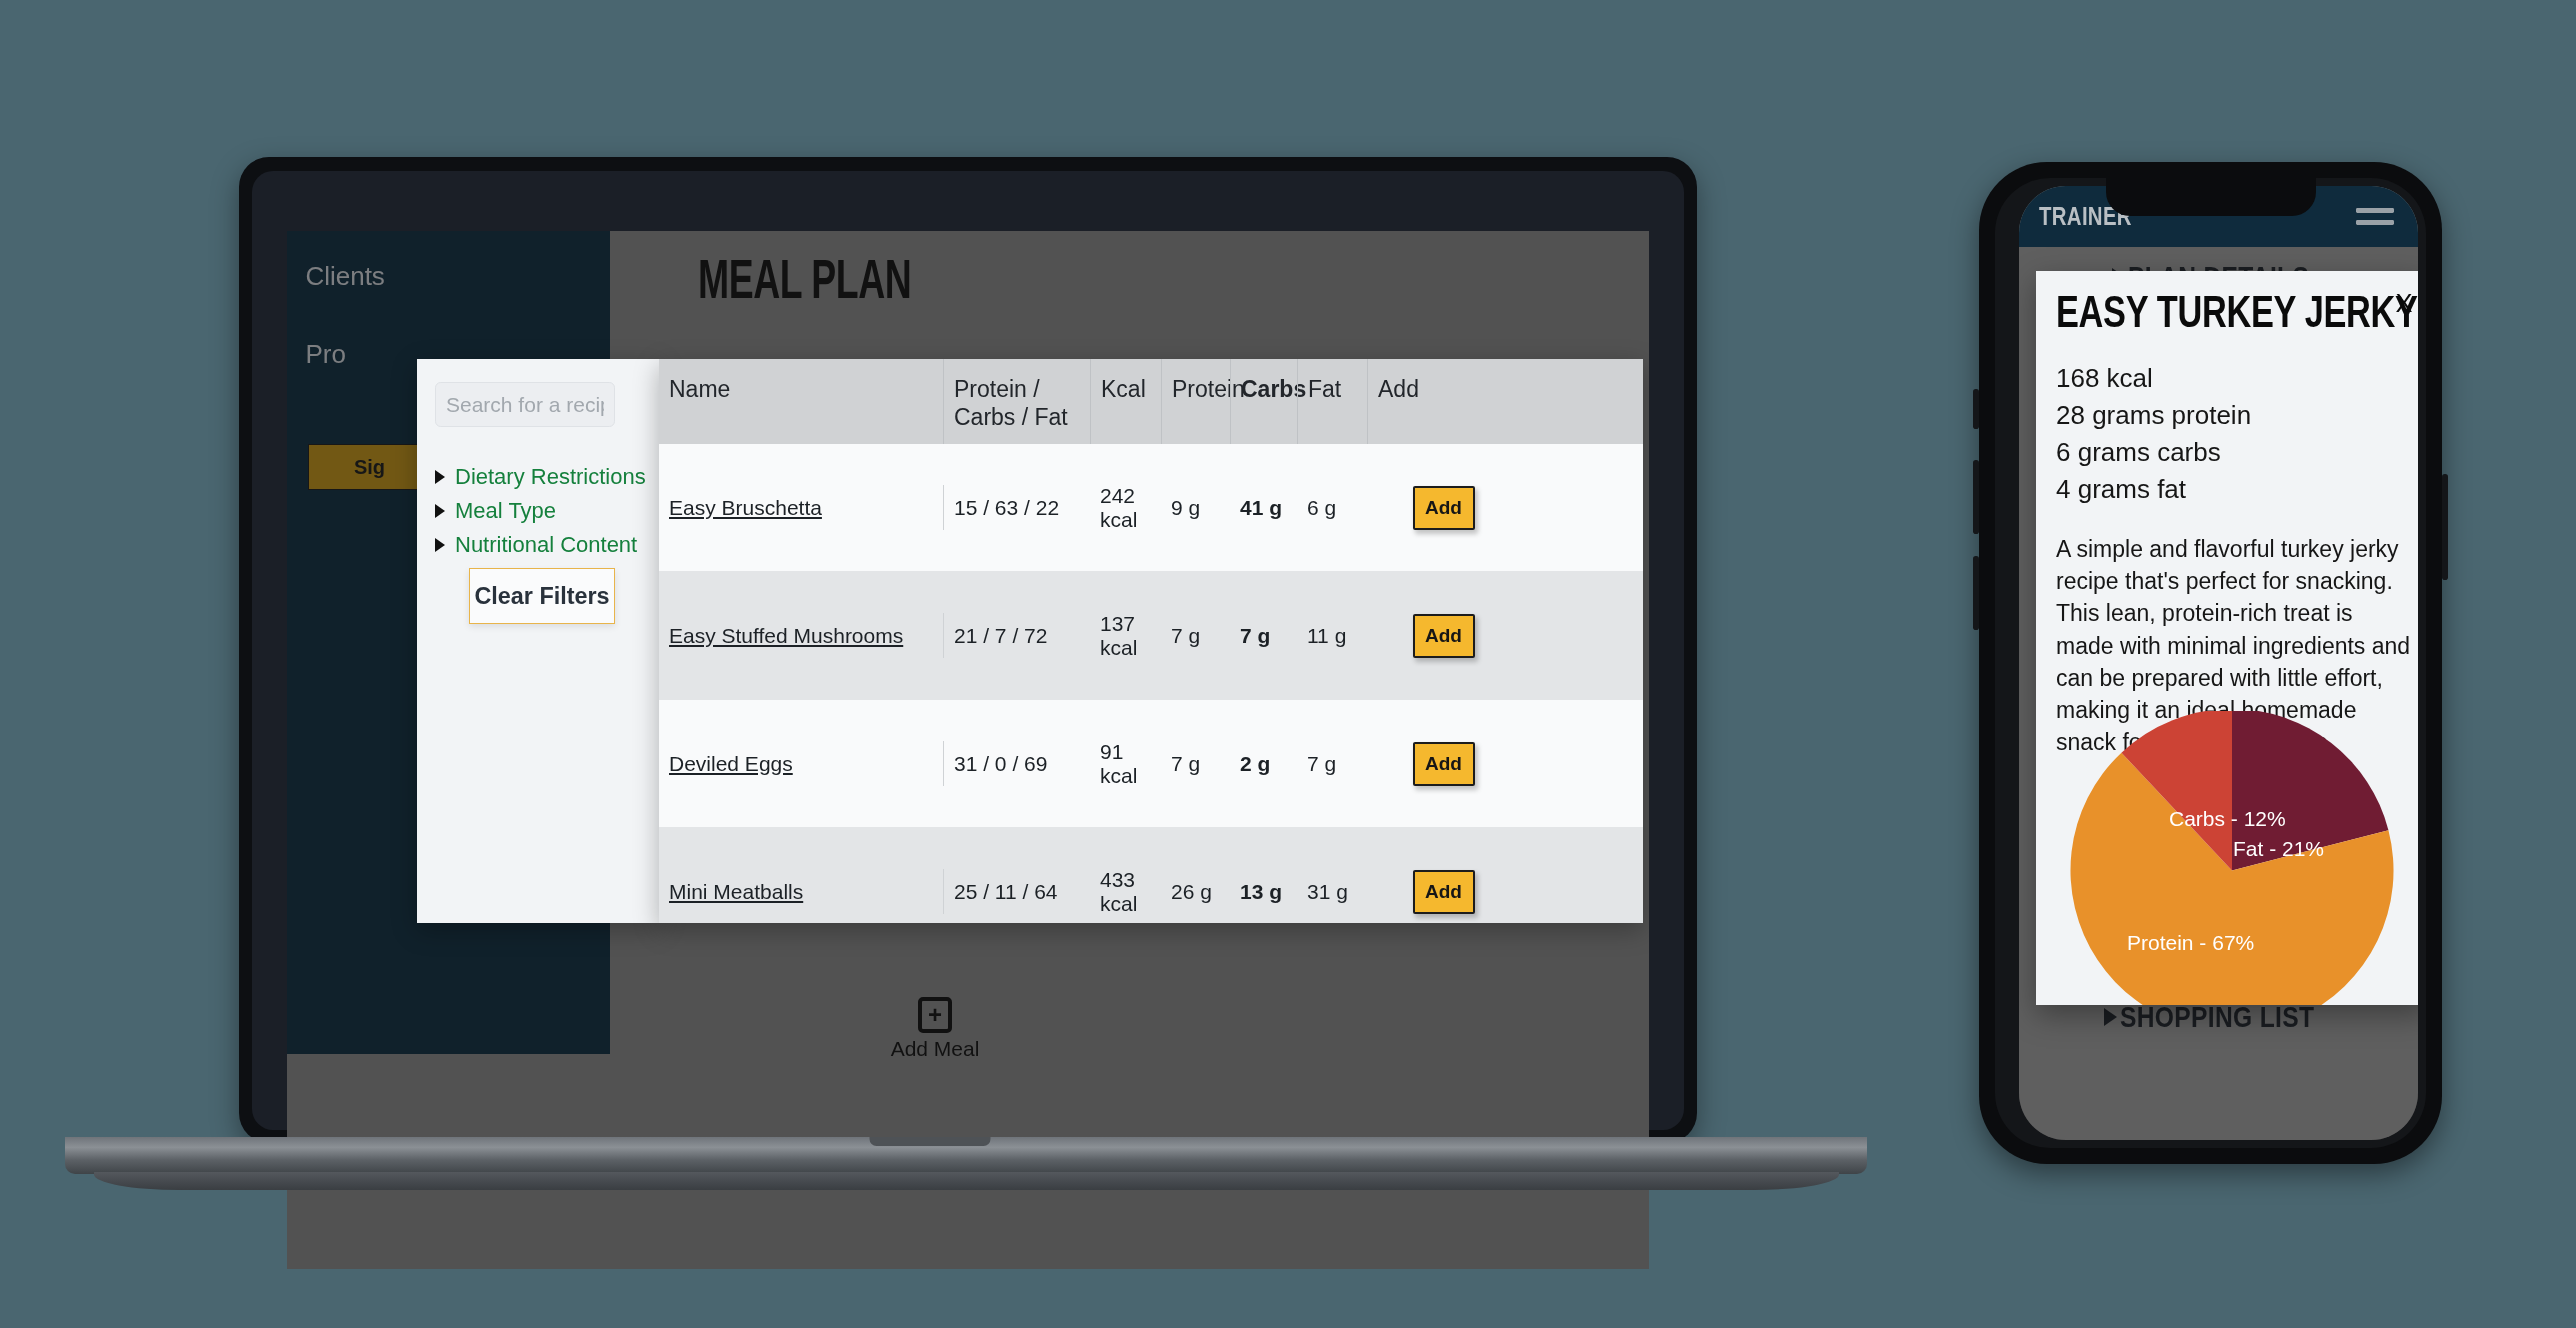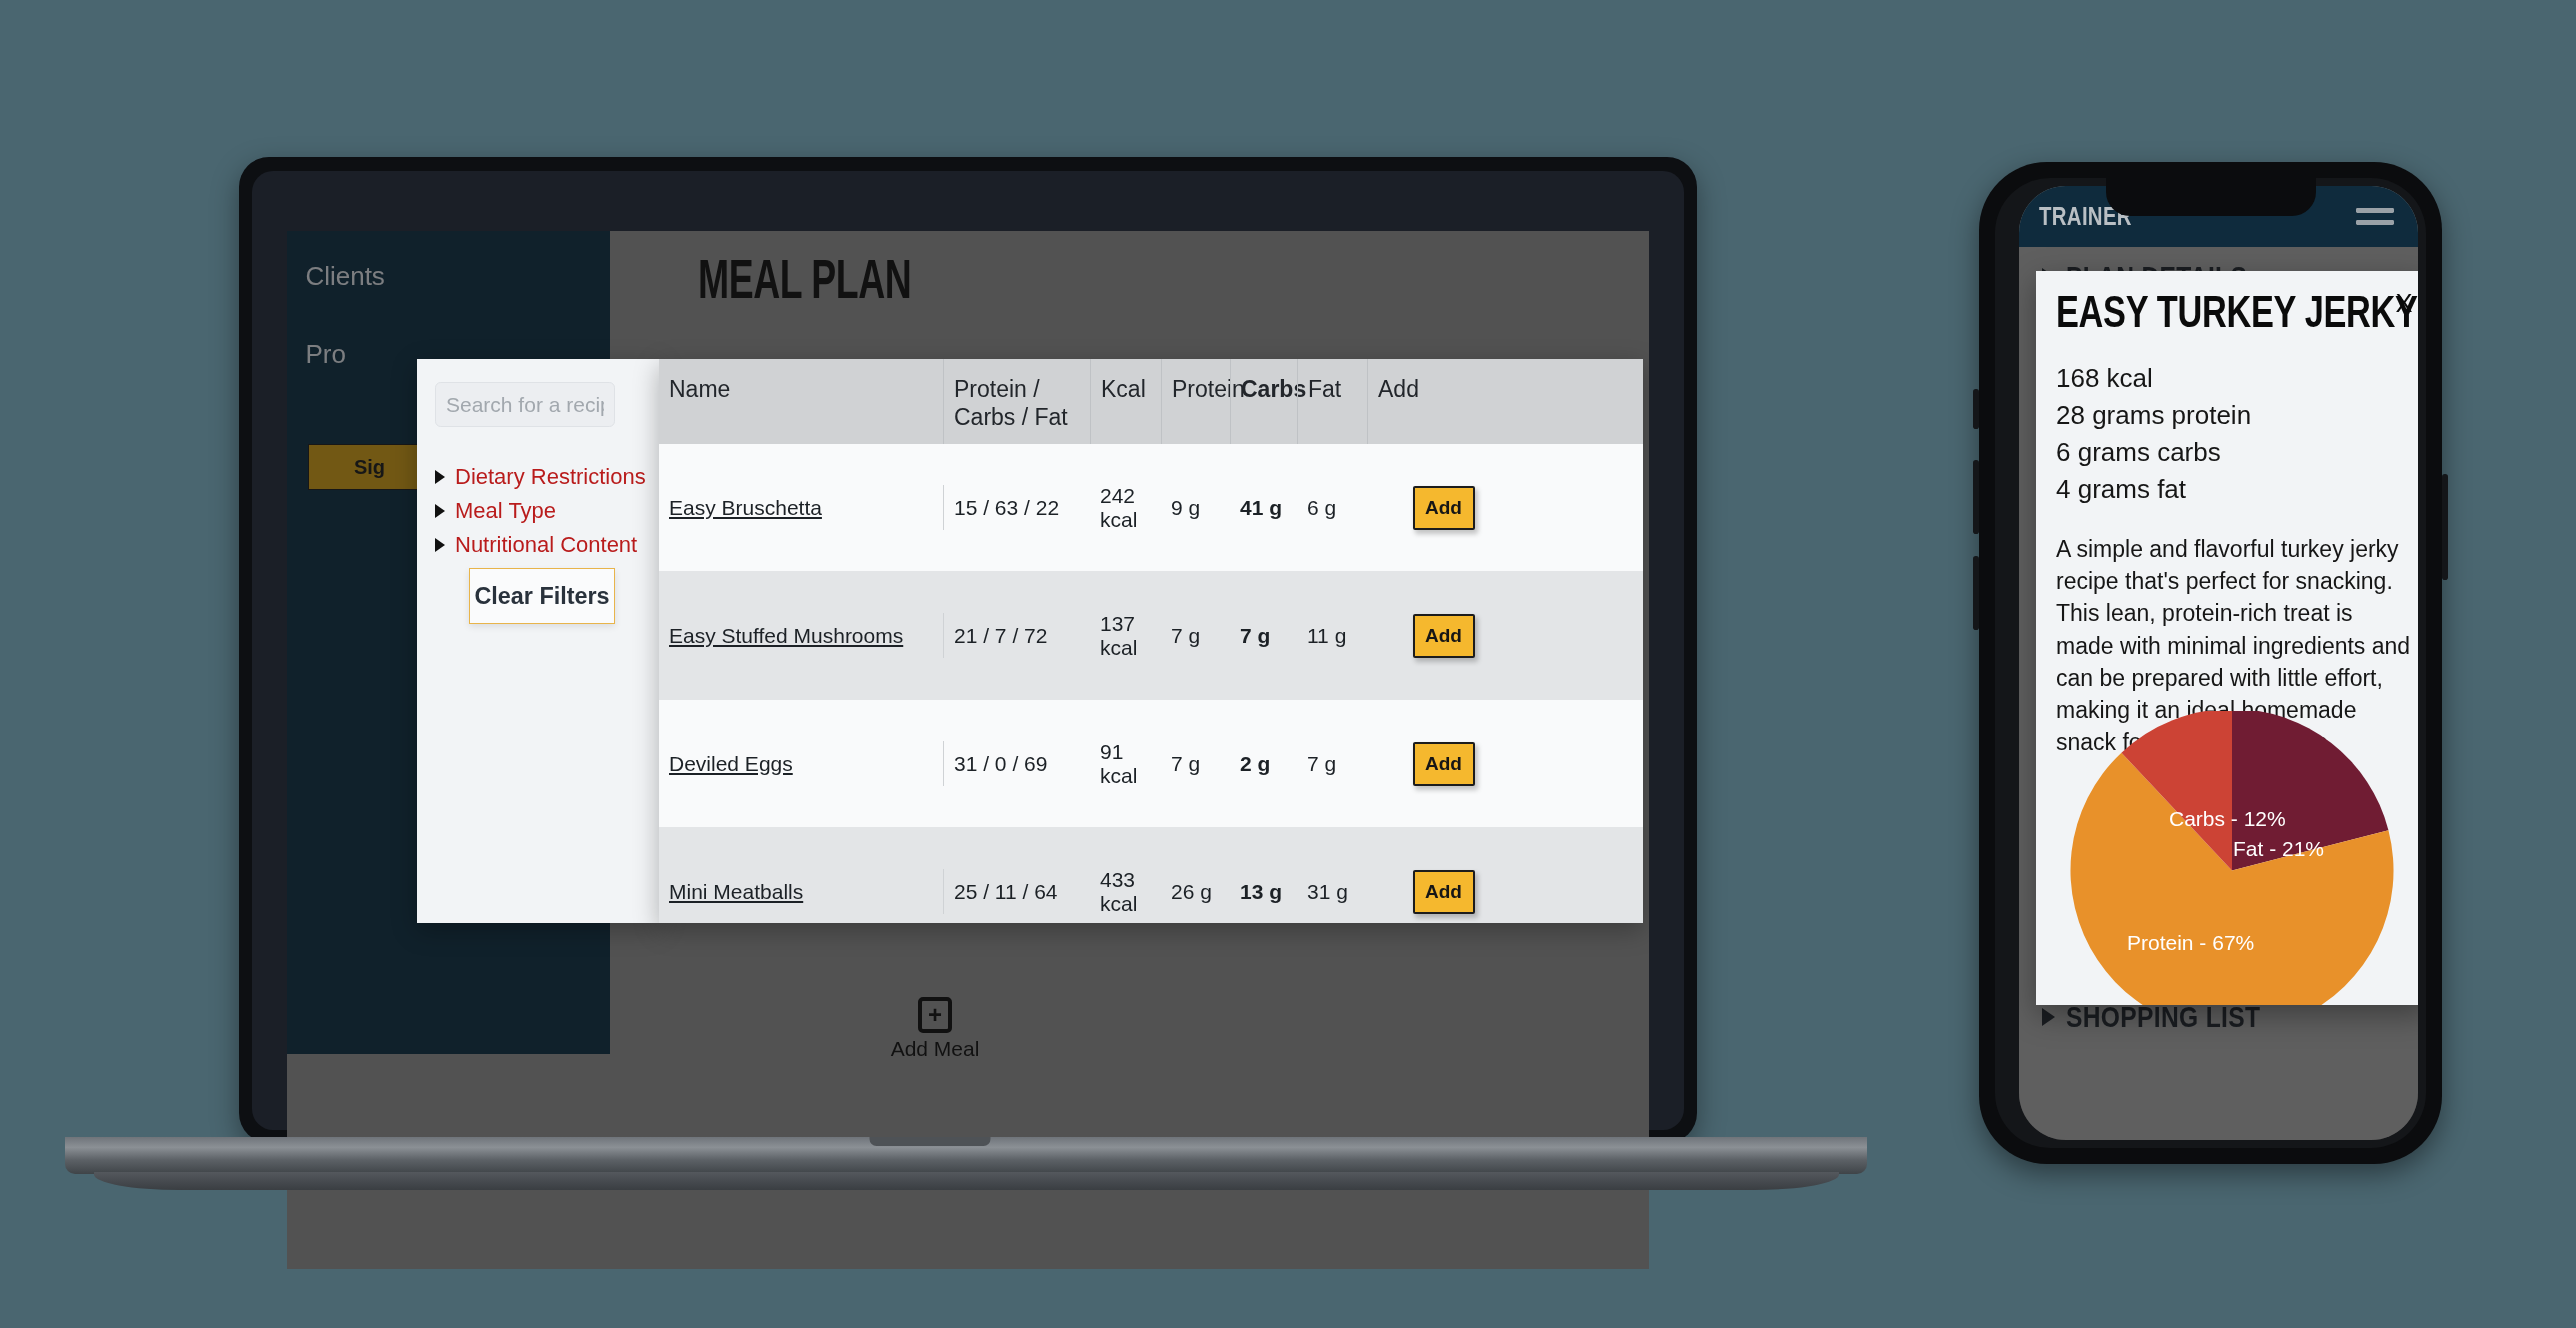--- a/index.html
+++ b/index.html
@@ -87,21 +87,21 @@
     position:absolute;left:130px;top:128px;width:243px;height:564px;
     background:#f2f4f6;box-shadow:0 7px 24px rgba(0,0,0,.28);
   }
   .search-input{
     position:absolute;left:18px;top:23.4px;width:180px;height:45px;
     background:#eceef1;border:1.4px solid #dfe2e6;border-radius:5.7px;
     color:#9aa0a6;font-size:21px;padding:0 10px;box-sizing:border-box;
     font-family:"Liberation Sans",sans-serif;outline:none;
   }
   .search-input::placeholder{color:#a2a8ae;}
-  .facet{position:absolute;left:18px;display:flex;align-items:center;gap:10px;font-size:22px;color:#b91c1c;}
+  .facet{position:absolute;left:18px;display:flex;align-items:center;gap:10px;font-size:22px;color:#15803d;}
   .facet .tri{
     width:0;height:0;border-left:10.6px solid #111;
     border-top:7px solid transparent;border-bottom:7px solid transparent;
   }
   .clear-btn{
     position:absolute;left:52px;top:209px;width:144px;height:54px;
     background:#fafbfc;border:1.4px solid #e8b44a;
     color:#29323c;font-size:23.4px;font-weight:700;
     display:flex;align-items:center;justify-content:center;
     box-shadow:0 2.8px 7px rgba(0,0,0,.10);
@@ -172,22 +172,22 @@
     padding:0 24px 0 20px;box-sizing:border-box;
   }
   .ph-brand{
     font-family:"Liberation Sans Narrow","Liberation Sans",sans-serif;
     font-weight:700;font-size:25.5px;color:#b9bfc4;letter-spacing:0.4px;
     transform:scaleX(.8);transform-origin:left center;
   }
   .hamburger{display:flex;flex-direction:column;gap:7.8px;width:38px;}
   .hamburger span{display:block;height:5px;background:#9aa1a7;border-radius:1.4px;}
   .acc{
-    position:absolute;left:0;width:100%;height:51px;display:flex;align-items:center;gap:11px;
-    padding-left:23px;box-sizing:border-box;
+    position:absolute;left:0;width:100%;height:51px;display:flex;align-items:center;gap:3px;
+    padding-left:23px;box-sizing:border-box;justify-content:center;
   }
   .acc .tri{width:0;height:0;border-left:13.5px solid #1d2228;border-top:9.2px solid transparent;border-bottom:9.2px solid transparent;}
   .acc .lbl{
     font-family:"Liberation Sans Narrow","Liberation Sans",sans-serif;
     font-weight:700;font-size:30px;color:#1d2228;letter-spacing:0.4px;
     transform:scaleX(.82);transform-origin:left center;white-space:nowrap;
   }
   #acc-plan{top:65px;}
   #acc-shop{top:805px;}
   .ph-dim{position:absolute;left:0;top:61px;width:100%;bottom:0;background:rgba(20,20,20,.30);}

